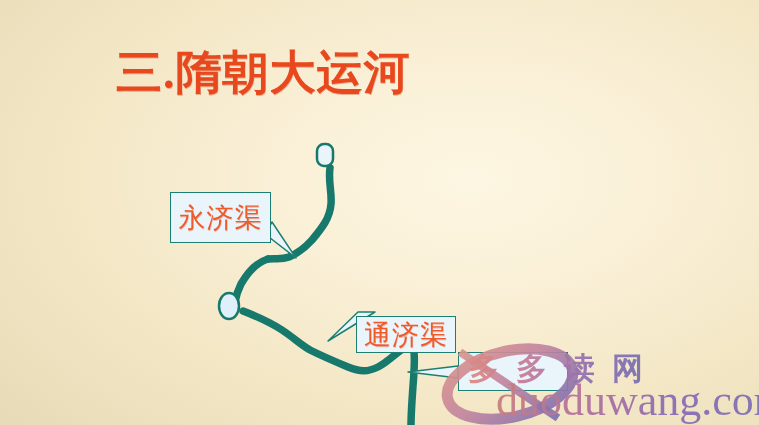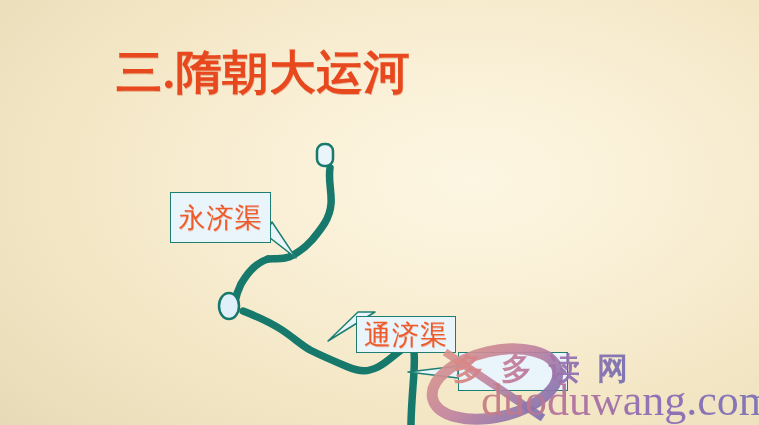--- a/index.html
+++ b/index.html
@@ -106,21 +106,21 @@
     width: 110px;
     height: 39px;
   }
   #callout-hidden span {
     visibility: hidden;
   }
 
   
   #watermark {
     position: absolute;
-    left: 417px;
+    left: 432px;
     top: 336px;
     width: 327px;
     height: 89px;
     pointer-events: none;
     text-align: right;
   }
   #wm-cjk {
     position: absolute;
     left: 36px;
     top: 12px;

